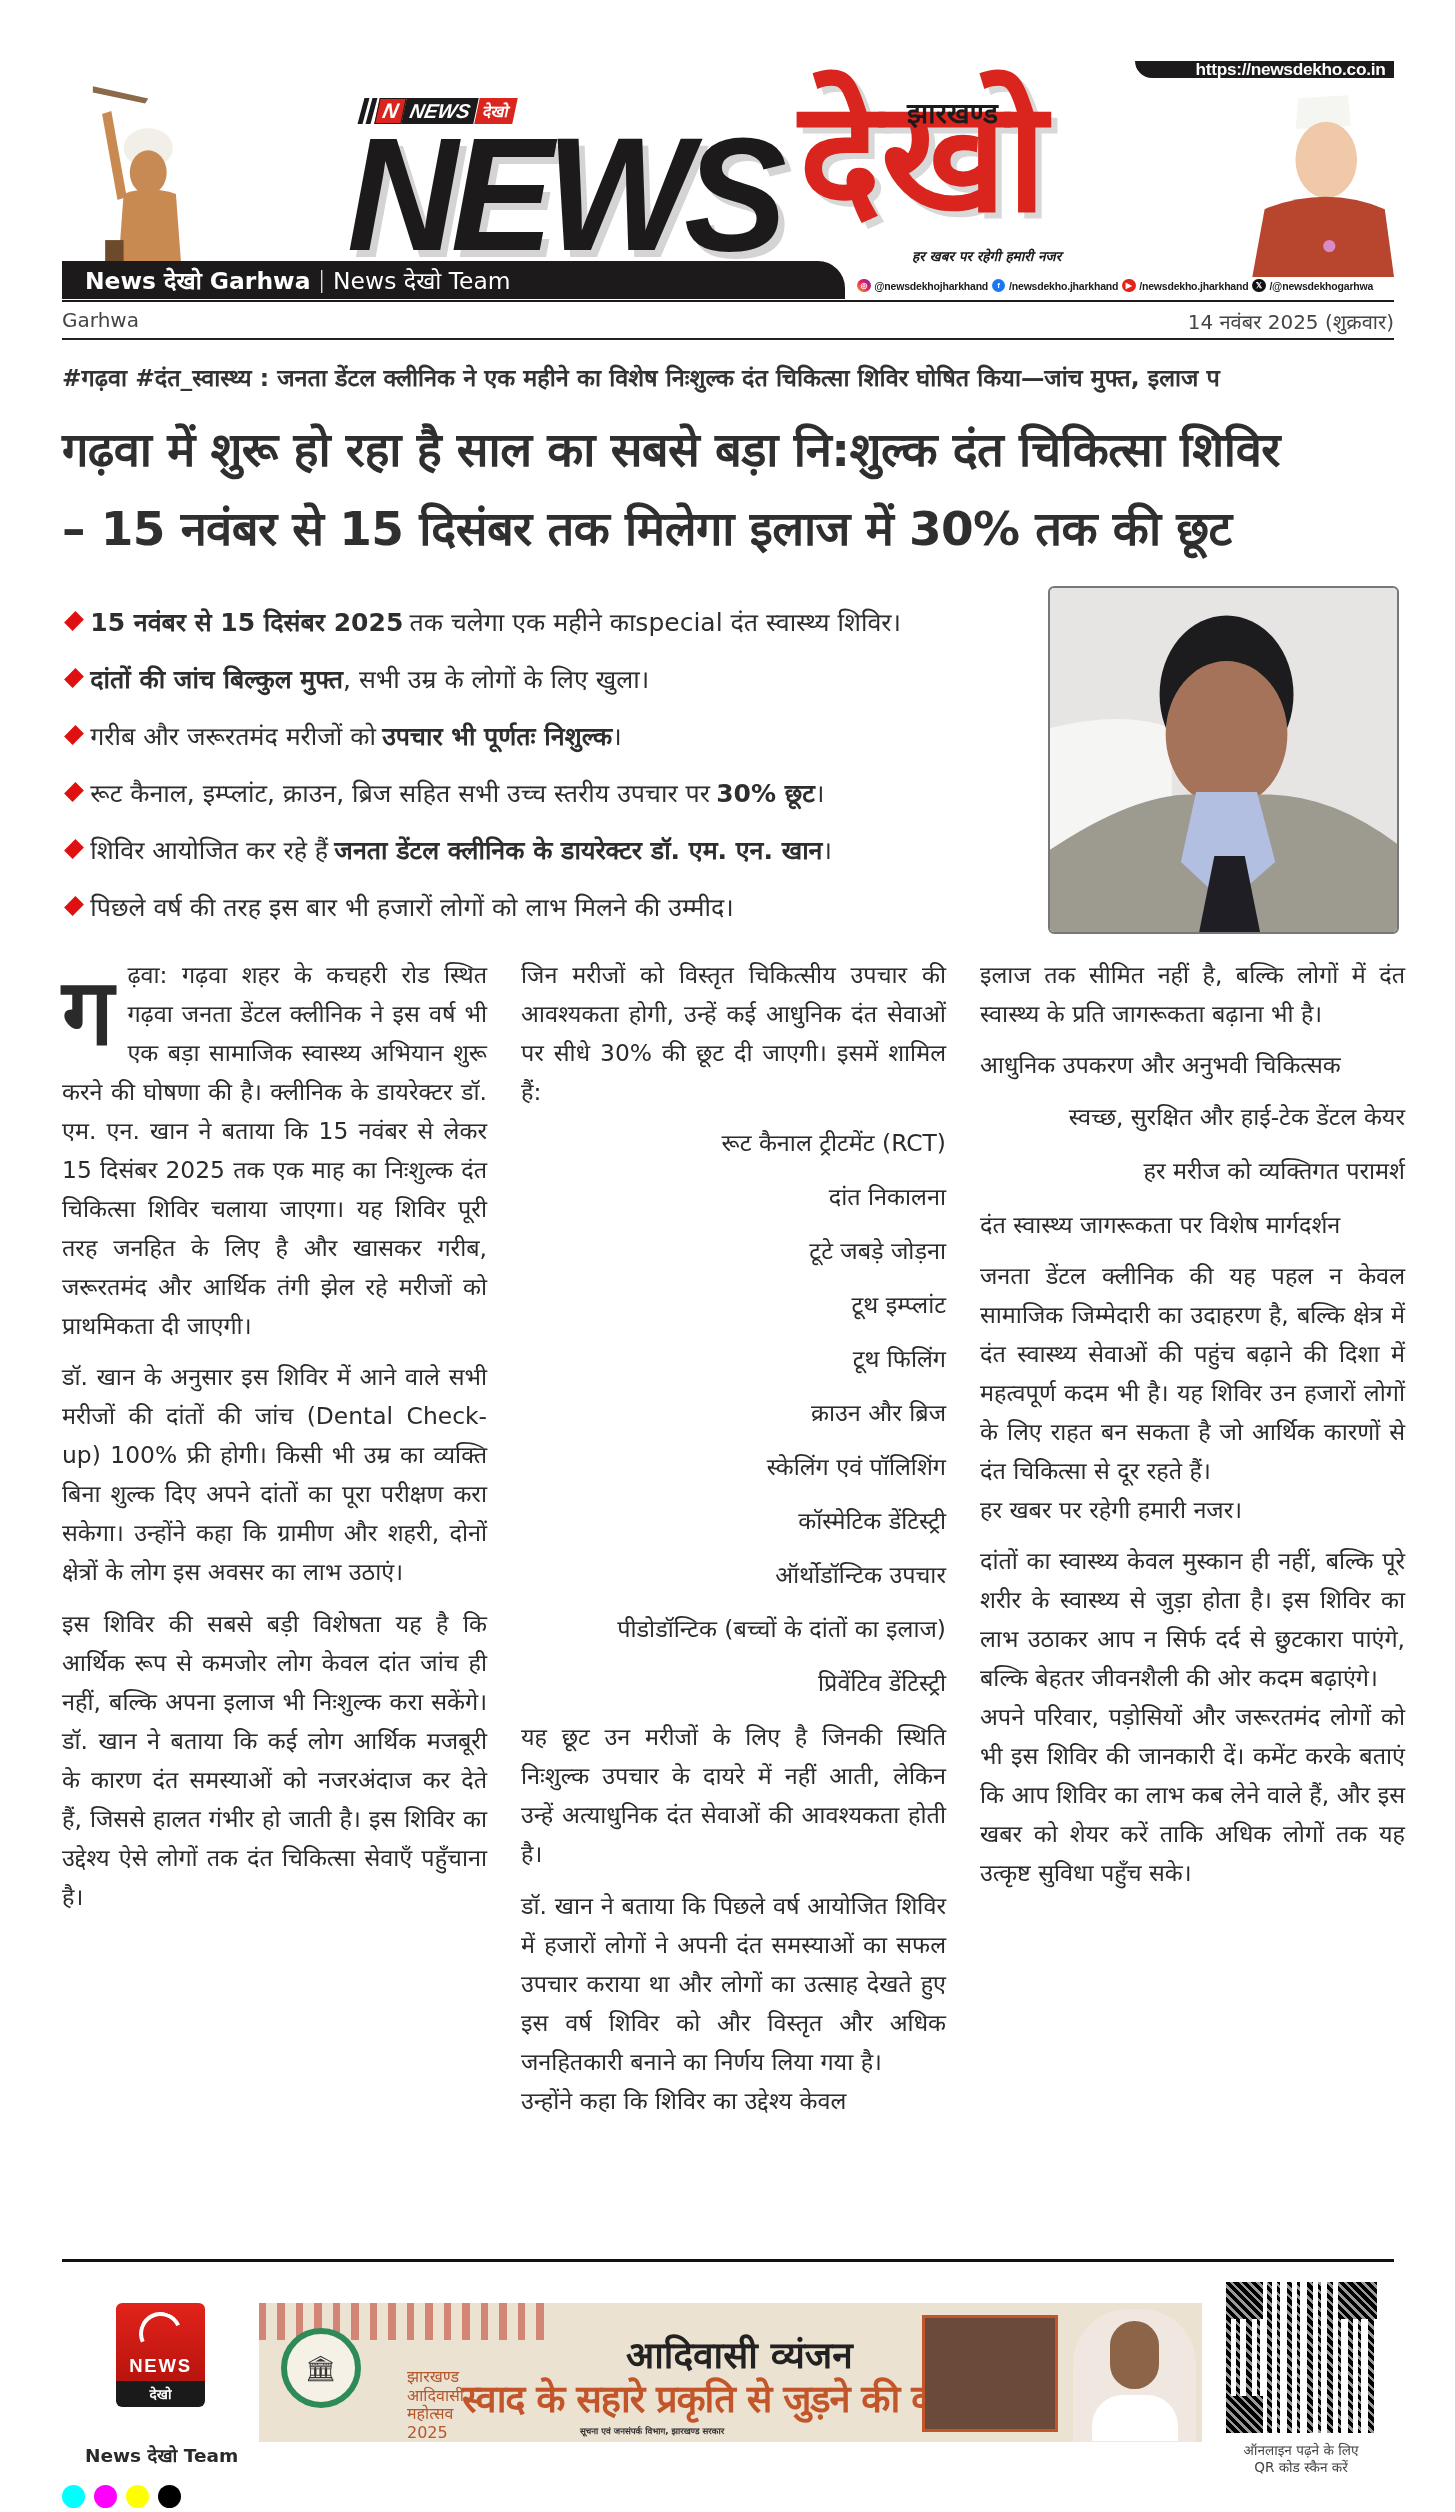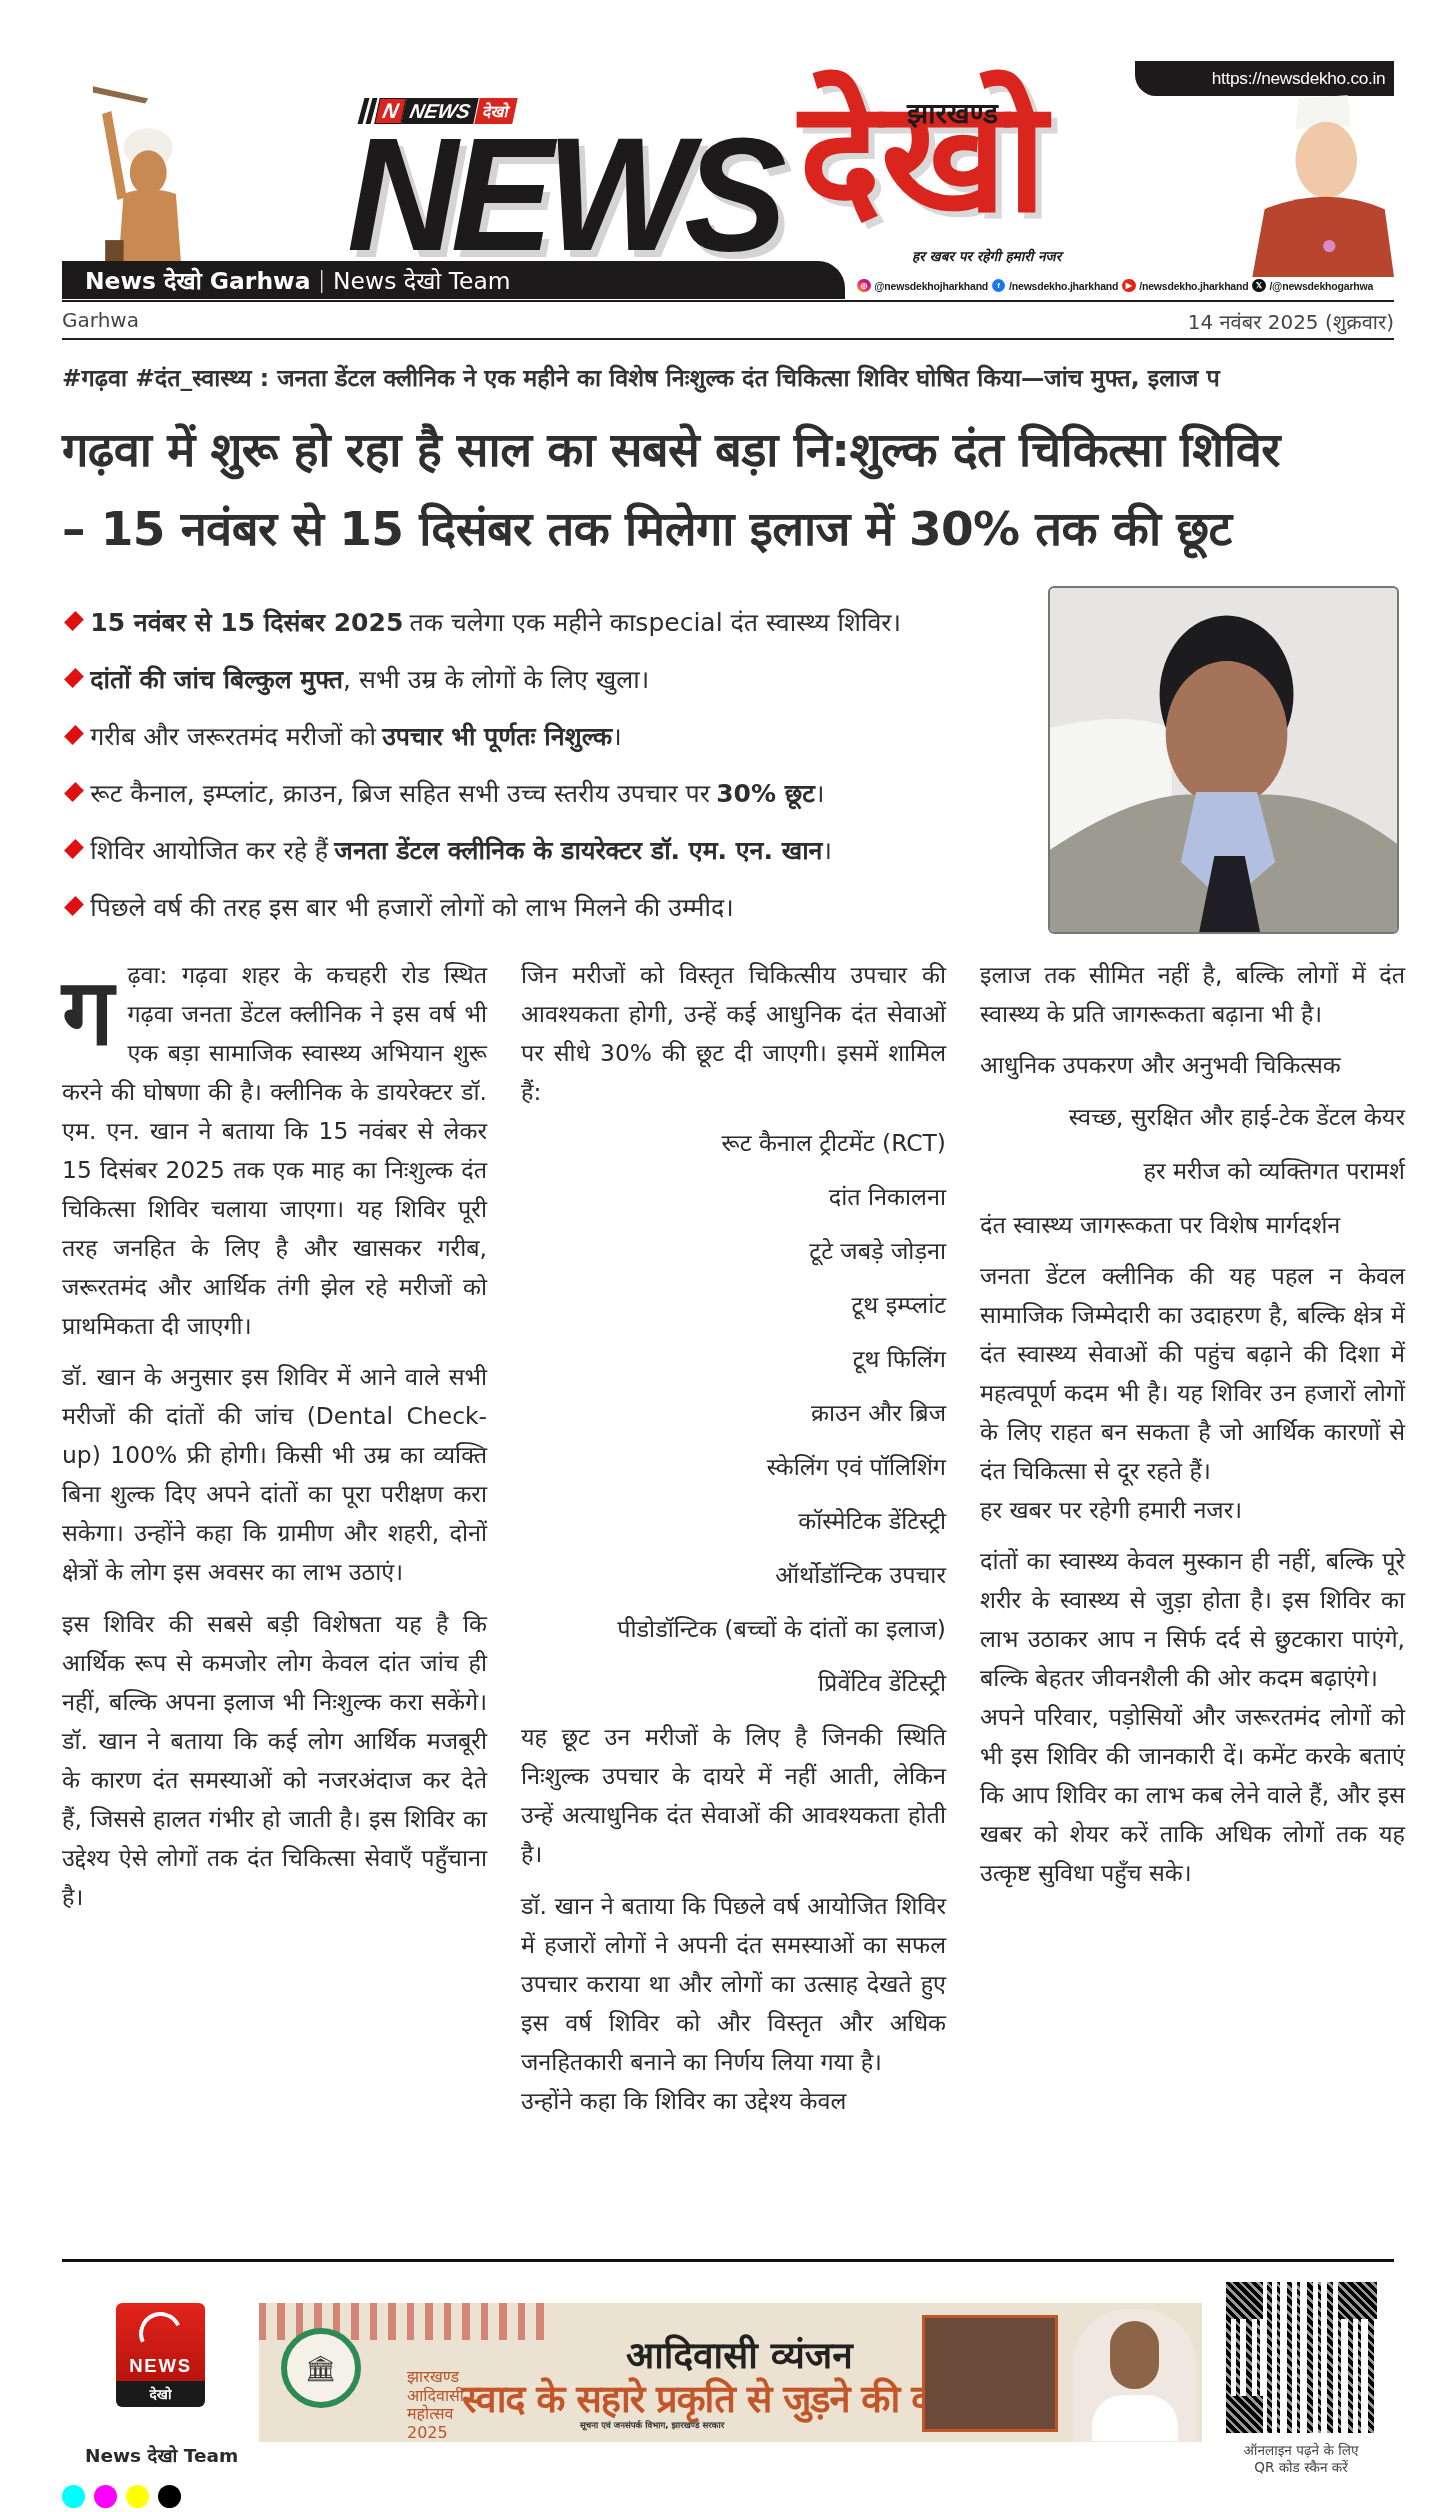--- a/index.html
+++ b/index.html
@@ -3,22 +3,22 @@
 <meta charset="utf-8">
 <style>
   * { box-sizing: border-box; margin: 0; padding: 0; }
   html, body { width: 1455px; height: 2512px; background: #ffffff; overflow: hidden; }
   body { position: relative; font-family: "DejaVu Sans", "Liberation Sans", sans-serif; color: #2a2a2a; }
 
   
   .header { position: absolute; left: 62px; top: 55px; width: 1332px; height: 247px; }
   .hero-left { position: absolute; left: 6.2px; top: 18.5px; width: 142px; height: 203px; }
   .hero-right { position: absolute; right: 0; top: 37px; width: 154px; height: 185px; }
-  .url-pill { position: absolute; right: 0; top: 6.2px; width: 259px; height: 35px; background: #1c1a1a;
-    border-radius: 0 0 0 21px; color: #fff; font-family: "Liberation Sans", sans-serif; font-weight: 400;
+  .url-pill { position: absolute; right: 0; top: 6.2px; width: 259px; height: 17px; background: #1c1a1a;
+    border-radius: 0 0 0 21px; color: #fff; font-family: "Liberation Sans", sans-serif; font-weight: 700;
     font-size: 17.3px; display: flex; align-items: center; justify-content: flex-end; padding-right: 8.6px; letter-spacing: -0.3px; }
   .mini-logo { position: absolute; left: 299px; top: 43px; height: 26px; display: flex; align-items: center; }
   .mini-logo .slash { width: 5px; height: 26px; background: #1c1a1a; transform: skewX(-15deg); margin-right: 3.1px; }
   .mini-logo .nbox { width: 27px; height: 26px; background: #d9251d; color: #fff; font-weight: 900; font-style: italic;
     font-family: "Liberation Sans", sans-serif; font-size: 21px; display: flex; align-items: center; justify-content: center; transform: skewX(-12deg); border: 1.8px solid #1c1a1a; }
   .mini-logo .news { background: #1c1a1a; color: #fff; font-family: "Liberation Sans", sans-serif; font-weight: 900; font-style: italic;
     font-size: 20px; height: 26px; padding: 0 6.2px; display: flex; align-items: center; transform: skewX(-12deg); }
   .mini-logo .dekho { background: #d9251d; color: #fff; font-weight: 700; font-size: 16px; height: 26px; padding: 0 6.2px; display: flex; align-items: center; transform: skewX(-12deg); }
   .big-news { position: absolute; left: 285px; top: 62px; font-family: "Liberation Sans", sans-serif; font-weight: 900; font-style: italic;
     font-size: 154px; line-height: 1; color: #1c1a1a; letter-spacing: -7.4px; transform: scaleY(1.05);
@@ -86,21 +86,21 @@
   .cmyk span { width: 23.4px; height: 23.4px; border-radius: 50%; display: block; }
 
   .ad { position: absolute; left: 259px; top: 2303px; width: 943px; height: 139px; background: #ebe2d1; overflow: hidden; }
   .ad .bunting { position: absolute; left: 0; top: 0; width: 296px; height: 37px;
     background: repeating-linear-gradient(90deg, #c0392b 0 7.4px, transparent 7.4px 18.5px); opacity: 0.55; }
   .ad .emblem { position: absolute; left: 21.6px; top: 25px; width: 80px; height: 80px; border-radius: 50%; border: 6.2px solid #2e8b57;
     background: #f6f1e6; display: flex; align-items: center; justify-content: center; font-size: 25px; color: #333; }
   .ad .festival { position: absolute; left: 148px; top: 65px; font-size: 16px; font-weight: 400; color: #b5562b; line-height: 18.5px; }
   .ad .ad-title { position: absolute; left: 367px; top: 25px; font-size: 37px; font-weight: 700; color: #222; }
   .ad .ad-sub { position: absolute; left: 203px; top: 68px; font-size: 38px; font-weight: 900; color: #c2562a; letter-spacing: -1.2px; white-space: nowrap; }
-  .ad .ad-dept { position: absolute; left: 321px; top: 116px; font-size: 8.6px; font-weight: 700; color: #333; }
+  .ad .ad-dept { position: absolute; left: 321px; top: 122px; font-size: 8.6px; font-weight: 700; color: #333; }
   .ad .ad-photo { position: absolute; left: 663px; top: 12.3px; width: 136px; height: 117px; border: 3.7px solid #c2562a; background: #6b4a3a; }
   .ad .ad-person { position: absolute; left: 814px; top: 6.2px; width: 123px; height: 133px; border-radius: 55px 55px 0 0; background: #efe7e0; }
   .ad .ad-person::before { content: ""; position: absolute; left: 37px; top: 12.3px; width: 49px; height: 68px; border-radius: 25px; background: #8c6448; }
   .ad .ad-person::after { content: ""; position: absolute; left: 18.5px; top: 86px; width: 86px; height: 46px; border-radius: 31px 31px 0 0; background: #fff; }
 
   .qr { position: absolute; left: 1226px; top: 2282px; width: 151px; height: 151px;
     background:
       linear-gradient(#000,#000) 0 0/37px 37px no-repeat,
       linear-gradient(#000,#000) 114px 0/37px 37px no-repeat,
       linear-gradient(#000,#000) 0 114px/37px 37px no-repeat,

